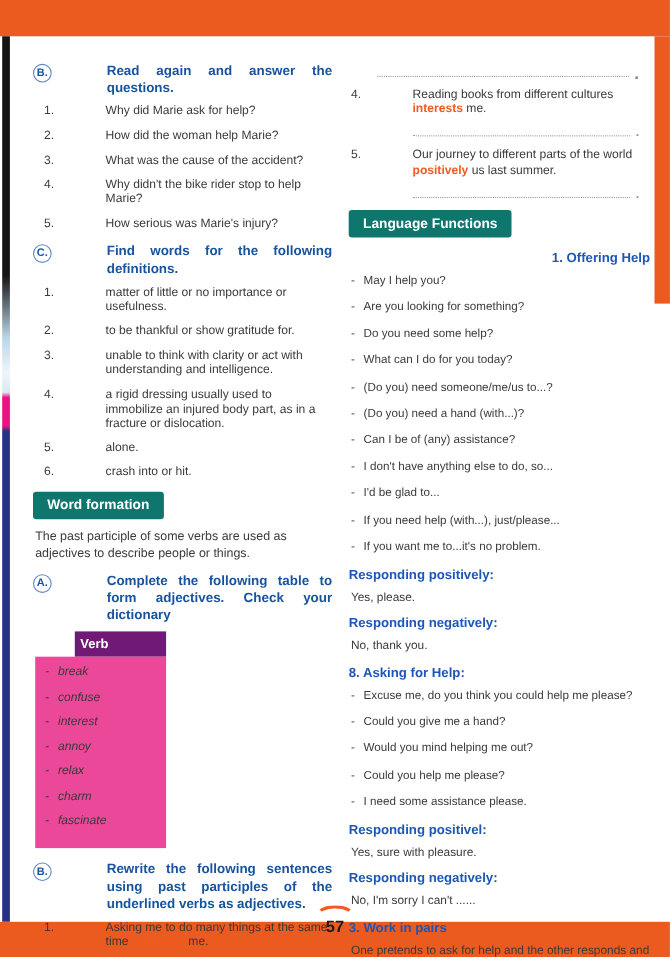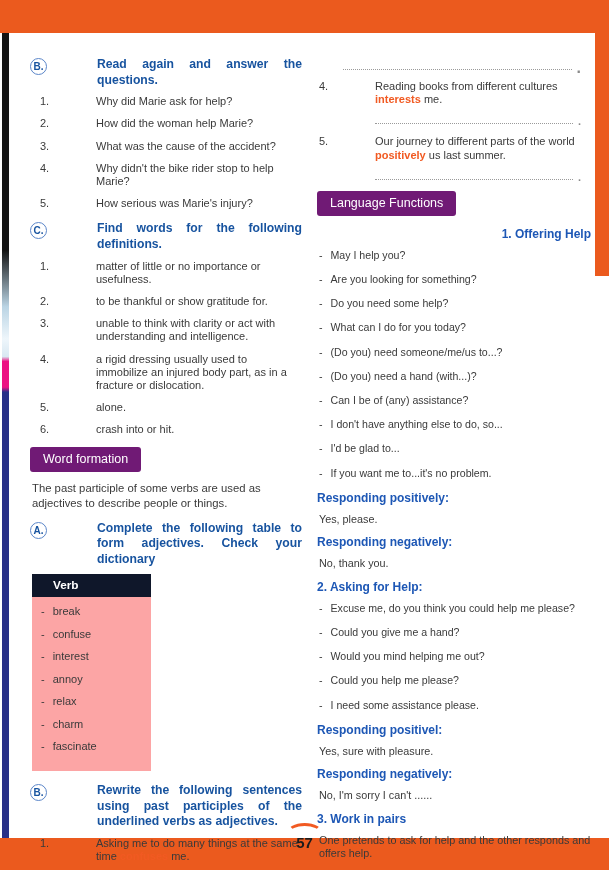--- a/index.html
+++ b/index.html
@@ -33,29 +33,29 @@
   .qnum  { flex:none; width:16px; }
   .qtext { flex:1;margin-left:40px; }
 
   .hl { color:#f15a22; font-weight:bold; }
 
   .dotline { display:flex; align-items:flex-end; height:11px; margin:7px 10px 2px 0; }
   .dotline .fill { flex:1; border-bottom:1.8px dotted #9a9a9a; }
   .dotline::after { content:"."; color:#8a8a8a; font-weight:bold; margin-left:5px; line-height:5px; }
   .dotline.standalone { margin:2px 10px 10px 26px; }
 
-  .blue-btn { display:inline-block; background:#701a75; color:#fff; font-weight:normal;
+  .blue-btn { display:inline-block; background:#0f766e; color:#fff; font-weight:bold;
               font-size:12.5px; padding:5px 13px 6px; border-radius:3px; }
   .intro { font-size:11.3px; color:#3a3a3a; line-height:1.25; margin:9px 0 9px 2px; }
 
   .vtable { display:flex; gap:3px; margin:7px 0 12px 2px; }
   .vcol-verb { width:44%; display:flex; flex-direction:column; }
   .vcol-pp   { width:56%; display:flex; flex-direction:column; }
-  .vhead { background:#0f172a; color:#fff; font-weight:bold; font-size:11.8px; padding:4px 21px 5px; }
-  .vbody { background:#fca5a5; flex:1; padding:8px 9px; }
+  .vhead { background:#701a75; color:#fff; font-weight:bold; font-size:11.8px; padding:4px 5px 5px;margin-left:36px; }
+  .vbody { background:#ec4899; flex:1; padding:8px 9px;font-style:italic; }
   .vrow  { font-size:11px; color:#3a3a3a; margin-bottom:10.5px; }
   .vrow::before { content:"-"; margin-right:8px; }
 
   .rc-head { color:#1d57b5; font-weight:bold; font-size:12px; margin:3px 0 8px; }
   .phrase { font-size:10.6px; color:#3a3a3a; line-height:1.2; margin:0 0 11.5px 2px; display:flex; }
   .phrase::before { content:"-"; flex:none; margin-right:8px; }
   .rc-text { font-size:10.8px; color:#3a3a3a; line-height:1.25; margin:0 0 9px 2px; }
   .rc-sentences .qitem { margin-left:2px; }
 
   .pagenum { position:absolute; bottom:19px; left:50%; transform:translateX(-50%);
@@ -263,30 +263,31 @@
             <div class="phrase">(Do you) need someone/me/us to...?</div>
 
             <div class="phrase">(Do you) need a hand (with...)?</div>
 
             <div class="phrase">Can I be of (any) assistance?</div>
 
             <div class="phrase">I don't have anything else to do, so...</div>
 
             <div class="phrase">I'd be glad to...</div>
 
+            <div class="phrase">If you need help (with...), just/please...</div>
 
             <div class="phrase">If you want me to...it's no problem.</div>
           </div>
 
         <div class="rc-head">Responding positively:</div>
         <p class="rc-text">Yes, please.</p>
         <div class="rc-head">Responding negatively:</div>
         <p class="rc-text">No, thank you.</p>
 
-        <div class="rc-head">2. Asking for Help:</div>
+        <div class="rc-head">8. Asking for Help:</div>
         <div>
 
             <div class="phrase">Excuse me, do you think you could help me please?</div>
 
             <div class="phrase">Could you give me a hand?</div>
 
             <div class="phrase">Would you mind helping me out?</div>
 
             <div class="phrase">Could you help me please?</div>
 

